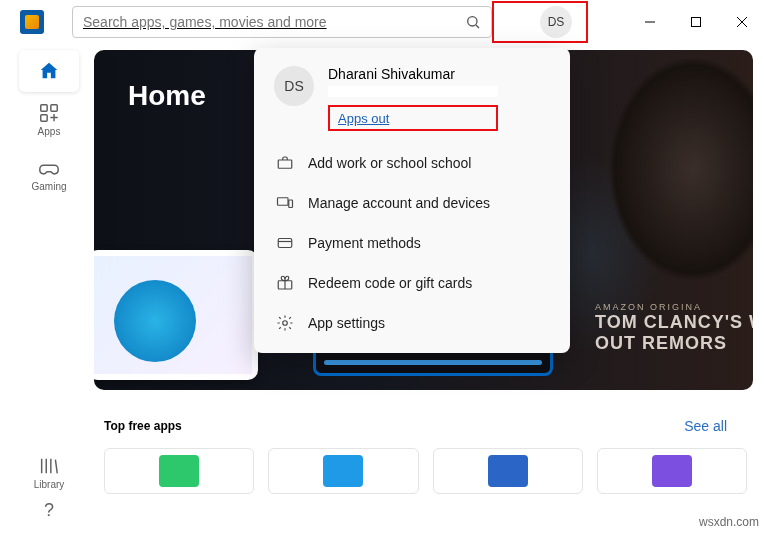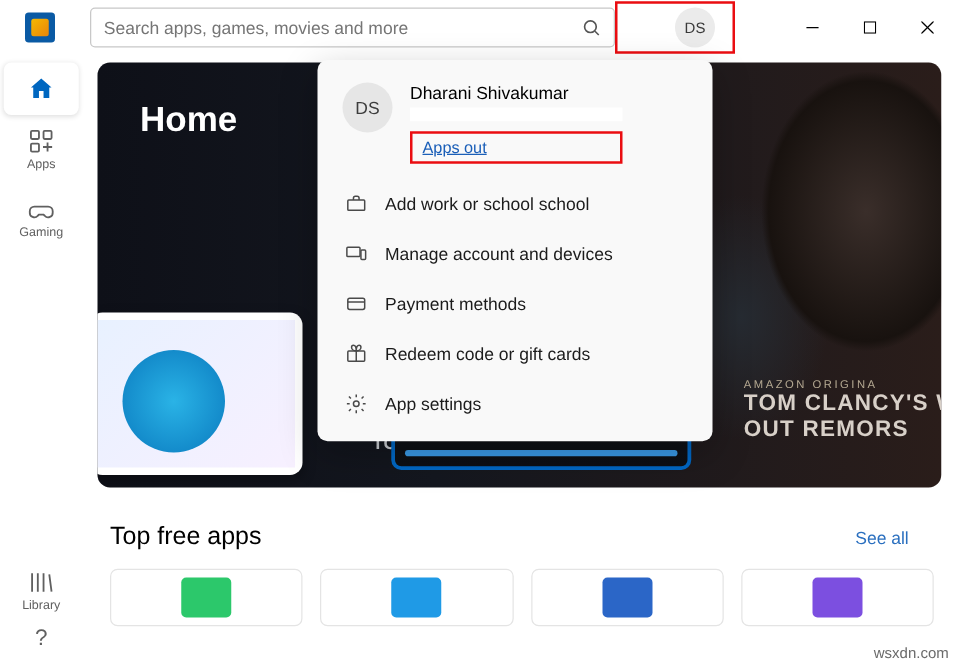--- a/index.html
+++ b/index.html
@@ -1,30 +1,30 @@
 <!DOCTYPE html>
 <html><head>
 <meta charset="utf-8">
 <style>
 * { margin: 0; padding: 0; box-sizing: border-box; font-family: "Segoe UI", sans-serif; }
 body { width: 765px; height: 533px; background: #fff; overflow: hidden; position: relative; }
 
 .titlebar { height: 44px; display: flex; align-items: center; padding: 0 0 0 8px; }
 .app-icon { width: 24px; height: 24px; background: #0a5aa4; border-radius: 3px; margin-left: 12px; margin-right: 28px; display:flex; align-items:center; justify-content:center;}
 .app-icon::before{content:""; width:14px;height:14px;background:linear-gradient(135deg,#f5b800,#e9850a);border-radius:2px;}
-.searchbox { flex: 1; max-width: 420px; height: 32px; border: 1px solid #c8c8c8; border-radius: 4px; display: flex; align-items: center; padding: 0 10px; background:#fff;}
+.searchbox { flex: 1; max-width: 420px; height: 32px; border: 1px solid #c8c8c8; border-radius: 4px; display: flex; align-items: center; padding: 0 10px; background:#fff;text-decoration:underline;}
 .searchbox input { flex: 1; border: none; outline: none; font-size: 14px; color: #5b5b5b; background:transparent;}
 .searchbox .sicon { width: 16px; height: 16px; color:#555;}
 .avatar-btn { width: 32px; height: 32px; border-radius: 50%; background: #ebebeb; color:#3a3a3a; font-size: 12px; font-weight:500; display:flex; align-items:center; justify-content:center; margin-left: 40px;}
 .avatar-wrap{border:2px solid #ea0d11; padding:3px 14px 3px 6px;}
 .win-controls { margin-left: auto; display: flex; height:44px;}
 .win-controls div { width: 46px; display:flex; align-items:center; justify-content:center; font-size:13px; color:#000;}
 
 .shell { display: flex; height: calc(533px - 44px); }
-.sidebar { width: 66px; display: flex; flex-direction: column; align-items: center; padding-top: 6px; }
+.sidebar { width: 66px; display: flex; flex-direction: column; align-items: center; padding-top: 6px; margin-left: 16px; }
 .nav-item { width: 60px; display:flex; flex-direction:column; align-items:center; gap:2px; padding:10px 0; border-radius:6px; color:#606060; font-size:10px;}
 .nav-item svg{width:22px;height:22px;}
 .nav-item.active { background:#fff; box-shadow: 0 1px 4px rgba(0,0,0,.12); color:#0067c0;}
 .nav-spacer{flex:1;}
 .help{font-size:18px;color:#606060;margin-bottom:12px;}
 
 .content { flex:1; overflow:hidden; position:relative;}
 .hero { position:relative; margin: 6px 12px 0 12px; height: 340px; border-radius: 10px; background: linear-gradient(90deg,#0e1018 0%, #14171f 40%, #2a1d1a 100%); color:#fff; overflow:hidden;}
 .hero h1{ font-size:28px; font-weight:600; padding:30px 0 0 34px;}
 .hero-thumb{position:absolute; left:-6px; top:200px; width:170px; height:130px; background:#fff; border-radius:10px; box-shadow:0 4px 10px rgba(0,0,0,.3); overflow:hidden;}
@@ -33,21 +33,21 @@
 .hero-faces{position:absolute; right:0; top:0; width:200px; height:100%; background:radial-gradient(120px 160px at 70% 35%, #3a2e2a 0%, #18120f 65%, transparent 70%), radial-gradient(100px 140px at 20% 60%, #262b32 0%, transparent 70%);}
 .hero-strip{position:absolute; right:-20px; bottom:36px; color:#d8d0c8; font-size:12px;}
 .hero-strip .ama{font-size:9px; letter-spacing:2px; color:#b5a992;}
 .hero-strip .ttl{font-size:18px; font-weight:700; letter-spacing:1px;}
 .tomorrow{position:absolute; left:220px; bottom:28px; font-size:14px; font-weight:600; color:#cfd2d7; letter-spacing:.5px;}
 .card-pass{position:absolute; right:200px; bottom:14px; width:240px; height:126px; border-radius:8px; border:3px solid #0068c6; background:linear-gradient(#15181e,#0d0f14); display:flex; align-items:flex-start; padding:16px; color:#fff; font-size:15px; font-weight:600;}
 .card-pass .bar{position:absolute; left:8px; right:8px; bottom:8px; height:5px; border-radius:3px; background:#3a9be8;}
 
 .section{padding: 28px 18px 0 22px;}
 .section-head{display:flex; align-items:center;}
-.section-head h2{font-size:20px; font-weight:400;}
+.section-head h2{font-size:12px; font-weight:700;}
 .seeall{margin-left:auto; margin-right:20px; color:#2a6fbf; font-size:14px;}
 .apps-row{display:flex; gap:14px; margin-top:14px;}
 .app-card{flex:1; height:46px; border:1px solid #e4e4e4; border-radius:6px; display:flex; align-items:center; justify-content:center;}
 .tile{width:40px; height:32px; border-radius:4px;}
 .t1{background:#2cc86b;} .t2{background:#1f9ae6;} .t3{background:#2b66c7;} .t4{background:#7c4fe0;}
 
 .flyout{position:absolute; left:254px; top:48px; width:316px; background:#f9f9f9; border-radius:8px; box-shadow:0 10px 30px rgba(0,0,0,.25); padding:14px 0 10px 0; z-index:50;}
 .fly-head{display:flex; gap:14px; padding:4px 18px 12px 20px;}
 .fly-av{width:40px;height:40px;border-radius:50%;background:#e6e6e6; display:flex;align-items:center;justify-content:center; font-size:14px;color:#3d3d3d; font-weight:500;}
 .fly-user{display:flex; flex-direction:column; gap:4px;}

